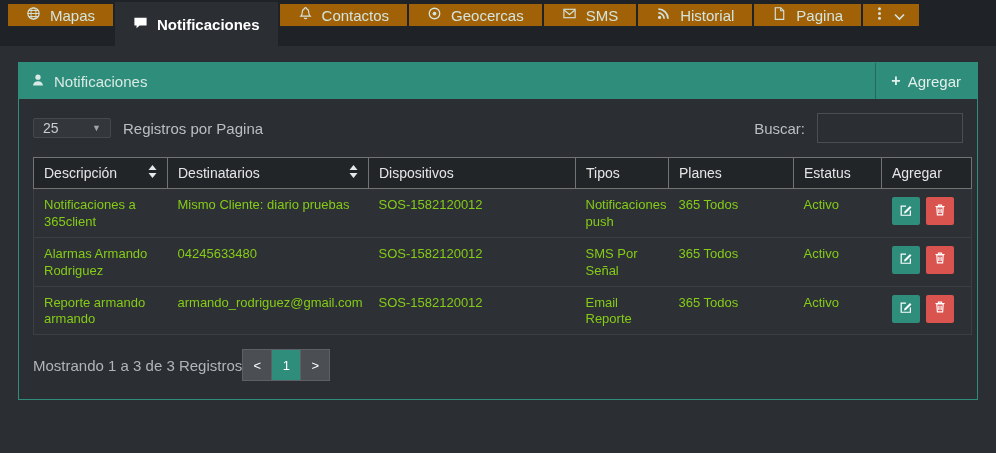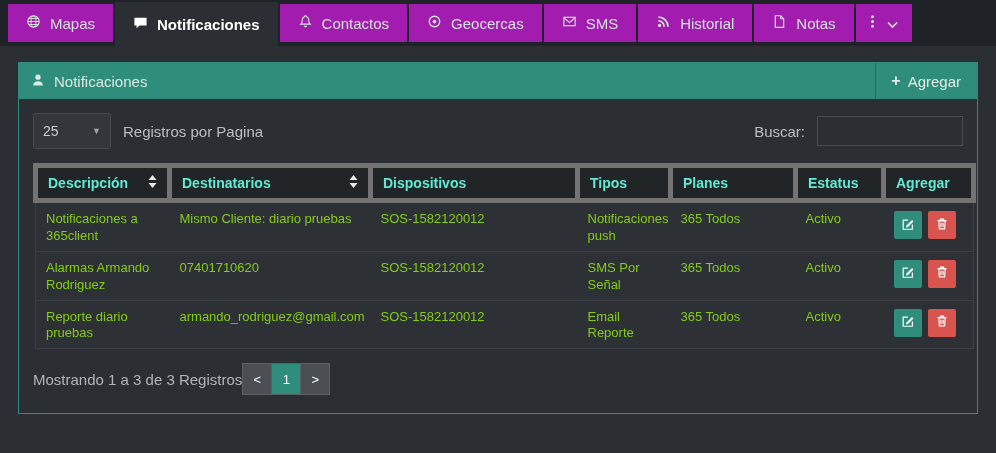--- a/index.html
+++ b/index.html
@@ -12,22 +12,22 @@
   
   .navbar {
     height: 46px;
     background: #1f2226;
     display: flex;
     padding-left: 8px;
     align-items: flex-start;
   }
   .tab {
     margin-top: 4px;
-    height: 38px;
-    background: #a21caf;
+    height: 22px;
+    background: #a16207;
     color: #d3e4de;
     display: flex;
     align-items: center;
     gap: 9px;
     padding: 0 18px;
     margin-right: 2px;
     font-size: 15px;
     cursor: pointer;
     white-space: nowrap;
   }
@@ -72,21 +72,21 @@
   .controls {
     display: flex;
     align-items: center;
     padding: 14px 0;
     gap: 12px;
     font-size: 15px;
     color: #bcbfc2;
   }
   .page-size {
     width: 78px;
-    height: 36px;
+    height: 20px;
     background: #33363b;
     border: 1px solid #45484d;
     border-radius: 2px;
     color: #cbcdd0;
     display: flex;
     align-items: center;
     justify-content: space-between;
     padding: 0 9px;
     font-size: 14px;
     cursor: pointer;
@@ -105,24 +105,24 @@
     outline: none;
   }
   
   table {
     width: 100%;
     border-collapse: collapse;
     table-layout: fixed;
   }
   thead th {
     background: #222528;
-    border: 5px solid #737373;
-    color: #5eead4;
+    border: 1px solid #737373;
+    color: #e5e5e5;
     font-size: 14px;
-    font-weight: bold;
+    font-weight: normal;
     text-align: left;
     padding: 7px 10px;
   }
   .th-inner { display: flex; align-items: center; justify-content: space-between; gap: 6px; }
   .sort-icon { color: #e6e9eb; flex: 0 0 auto; }
   tbody td {
     background: #2d3035;
     border-top: 1px solid #3b3e43;
     border-bottom: 1px solid #3b3e43;
     color: #84cc16;
@@ -247,21 +247,21 @@
     <span>Historial</span>
   </div>
 
   <div class="tab">
     <span>
       <svg width="15" height="15" viewBox="0 0 16 16">
           <path d="M3.5 1.8h5.8l3.2 3.2v9.2H3.5z" fill="none" stroke="currentColor" stroke-width="1.2"></path>
           <path d="M9.3 1.8V5h3.2" fill="none" stroke="currentColor" stroke-width="1.2"></path>
         </svg>
     </span>
-    <span>Notas</span>
+    <span>Pagina</span>
   </div>
 
   <div class="tab tab-more">
     <span>
       <svg width="5" height="15" viewBox="0 0 5 16">
           <circle cx="2.5" cy="3" r="1.6" fill="currentColor"></circle>
           <circle cx="2.5" cy="8" r="1.6" fill="currentColor"></circle>
           <circle cx="2.5" cy="13" r="1.6" fill="currentColor"></circle>
         </svg>
     </span>
@@ -361,21 +361,21 @@
                         <path d="M2.8 4h10.4M6.2 4V2.4h3.6V4" fill="none" stroke="currentColor" stroke-width="1.3"></path>
                         <path d="M4.3 4.6l.7 9h6l.7-9z" fill="none" stroke="currentColor" stroke-width="1.3"></path>
                         <path d="M6.5 6.6v4.8M8 6.6v4.8M9.5 6.6v4.8" stroke="currentColor" stroke-width="1" fill="none"></path>
                       </svg></span>
                   </button>
               </div>
             </td>
           </tr>
           <tr>
             <td>Alarmas Armando Rodriguez</td>
-            <td>07401710620</td>
+            <td>04245633480</td>
             <td>SOS-1582120012</td>
             <td>SMS Por Señal</td>
             <td>365 Todos</td>
             <td>Activo</td>
             <td>
               <div class="actions">
                 <button class="icon-btn edit">
                     <span><svg width="14" height="14" viewBox="0 0 16 16">
                         <path d="M13 8.5V14H2.5V3.5H8" fill="none" stroke="currentColor" stroke-width="1.4"></path>
                         <path d="M6.3 9.8l6.3-6.3 1.6 1.6-6.3 6.3-2.2.6z" fill="currentColor"></path>
@@ -385,21 +385,21 @@
                     <span><svg width="14" height="14" viewBox="0 0 16 16">
                         <path d="M2.8 4h10.4M6.2 4V2.4h3.6V4" fill="none" stroke="currentColor" stroke-width="1.3"></path>
                         <path d="M4.3 4.6l.7 9h6l.7-9z" fill="none" stroke="currentColor" stroke-width="1.3"></path>
                         <path d="M6.5 6.6v4.8M8 6.6v4.8M9.5 6.6v4.8" stroke="currentColor" stroke-width="1" fill="none"></path>
                       </svg></span>
                   </button>
               </div>
             </td>
           </tr>
           <tr>
-            <td>Reporte diario pruebas</td>
+            <td>Reporte armando armando</td>
             <td>armando_rodriguez@gmail.com</td>
             <td>SOS-1582120012</td>
             <td>Email Reporte</td>
             <td>365 Todos</td>
             <td>Activo</td>
             <td>
               <div class="actions">
                 <button class="icon-btn edit">
                     <span><svg width="14" height="14" viewBox="0 0 16 16">
                         <path d="M13 8.5V14H2.5V3.5H8" fill="none" stroke="currentColor" stroke-width="1.4"></path>

